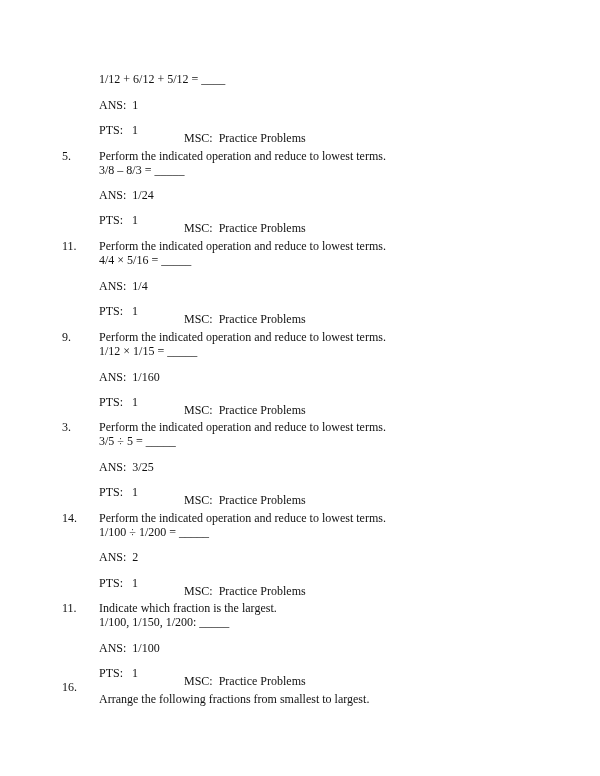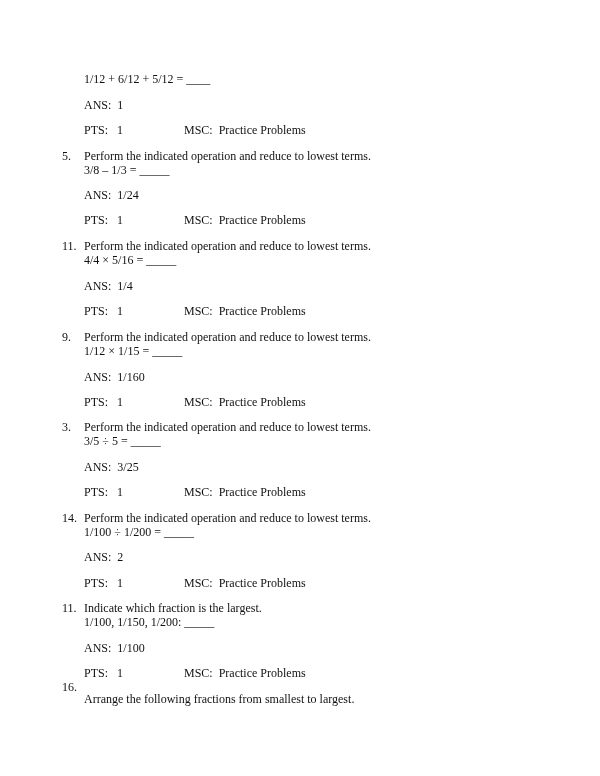--- a/index.html
+++ b/index.html
@@ -1,35 +1,35 @@
 <!DOCTYPE html>
 <html><head>
 <meta charset="utf-8">
 <style>
   html, body { margin: 0; padding: 0; background: #ffffff; }
   body { width: 600px; height: 776px; position: relative; overflow: hidden;
          font-family: "Liberation Serif", "DejaVu Serif", serif; font-size: 12px; color: #111; }
   .line { position: absolute; white-space: pre; line-height: 14px; }
   .num { position: absolute; left: 62px; }
-  .ind { left: 84px; font-family: Liberation Serif, serif; }
-  .msc { left: 184px; }
+  .ind { left: 99px; font-family: Liberation Serif, serif; }
+  .msc { left: 184px; margin-top: 8px; }
 </style>
 </head>
 <body>
 
 <div>
 
   <div class="line ind" style="top:72px">1/12 + 6/12 + 5/12 = ____</div>
   <div class="line ind" style="top:98px">ANS:  1</div>
   <div class="line ind" style="top:123px">PTS:   1</div>
   <div class="line msc" style="top:123px">MSC:  Practice Problems</div>
 
   <div class="line num" style="top:149px">5.</div>
   <div class="line ind" style="top:149px">Perform the indicated operation and reduce to lowest terms.</div>
-  <div class="line ind" style="top:163px">3/8 – 1/3 = _____</div>
+  <div class="line ind" style="top:163px">3/8 – 8/3 = _____</div>
   <div class="line ind" style="top:188px">ANS:  1/24</div>
   <div class="line ind" style="top:213px">PTS:   1</div>
   <div class="line msc" style="top:213px">MSC:  Practice Problems</div>
 
   <div class="line num" style="top:239px">11.</div>
   <div class="line ind" style="top:239px">Perform the indicated operation and reduce to lowest terms.</div>
   <div class="line ind" style="top:253px">4/4 × 5/16 = _____</div>
   <div class="line ind" style="top:279px">ANS:  1/4</div>
   <div class="line ind" style="top:304px">PTS:   1</div>
   <div class="line msc" style="top:304px">MSC:  Practice Problems</div>

